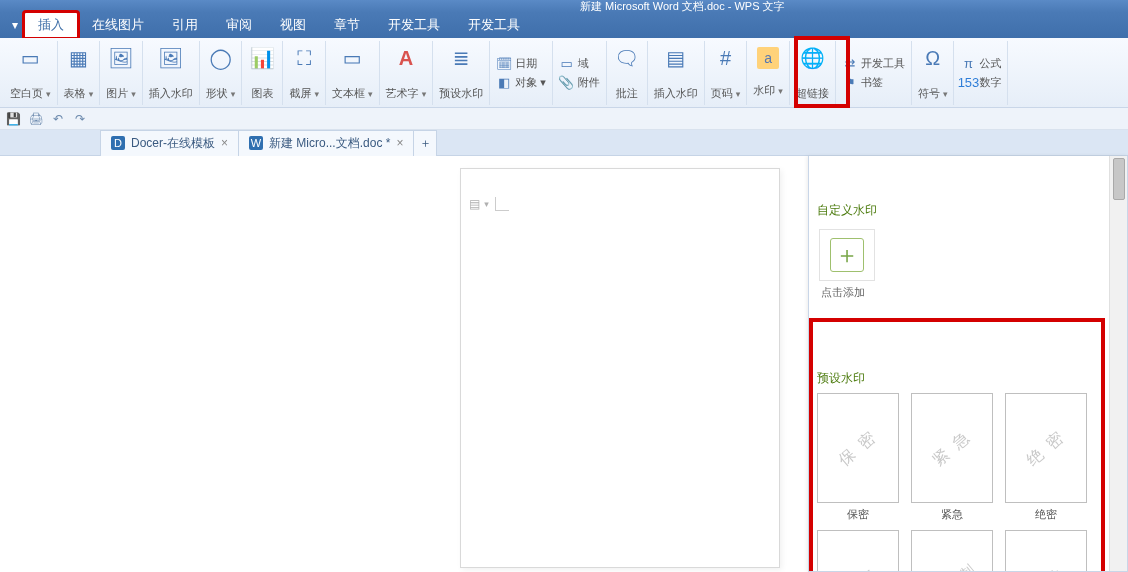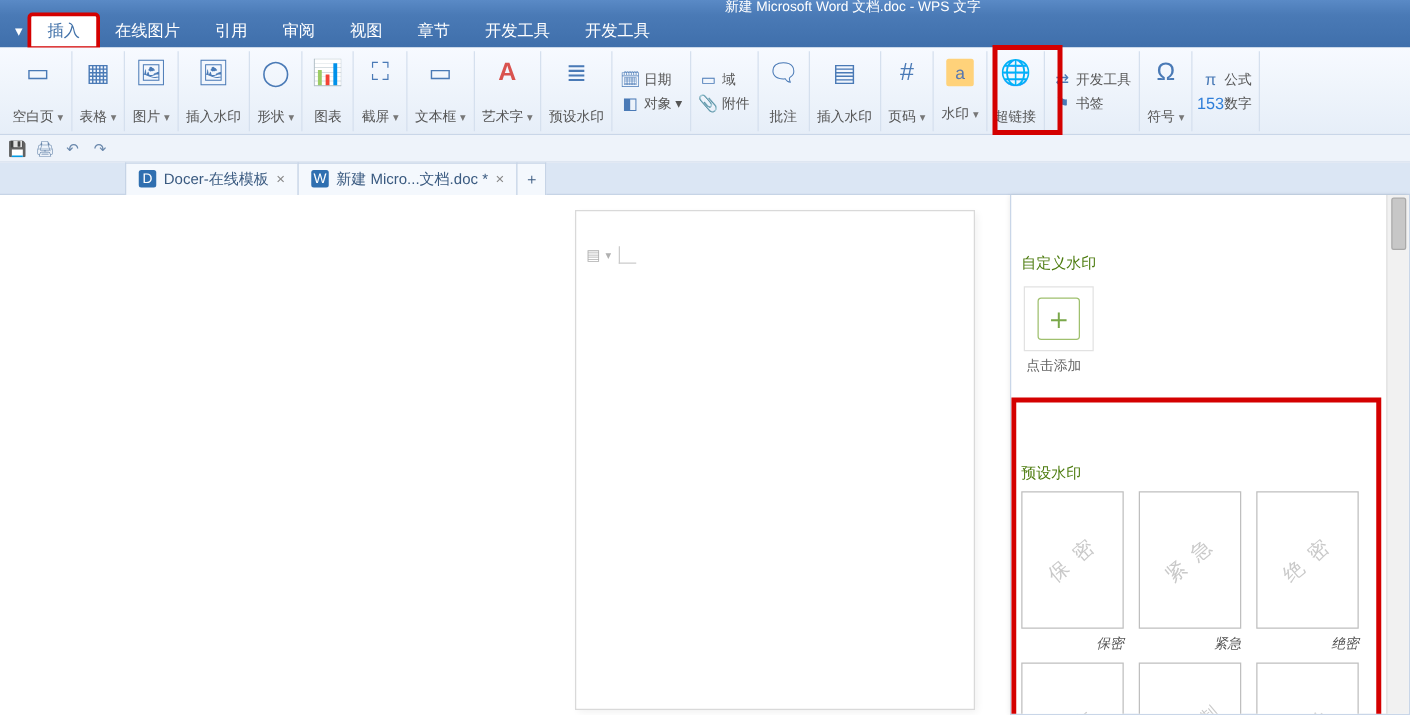--- a/index.html
+++ b/index.html
@@ -43,21 +43,21 @@
   .wm-inner { position:absolute; left:0; right:18px; top:0; bottom:0; overflow:hidden;}
   .sec-title { font-size:12px; color:#4d7c0f; padding:6px 8px;margin-top:40px;}
   .add-box { margin:4px auto 4px 10px; width:56px; height:52px; border:1px solid #e2e2e2; display:flex; align-items:center; justify-content:center;}
   .add-box .plus { width:34px;height:34px;border:1px solid #9fc06e;border-radius:3px; color:#7aa84a; font-size:24px; display:flex;align-items:center;justify-content:center;}
   .add-cap { font-size:11px; color:#666; padding-left:12px; margin-bottom:22px;}
   
   .preset-wrap { position:relative; padding:2px 8px;}
   .preset-grid { display:grid; grid-template-columns:repeat(3, 82px); gap:8px 12px; justify-content:start;}
   .thumb-card { width:82px; height:110px; border:1px solid #bfbfbf; background:#fff; display:flex; align-items:center; justify-content:center; position:relative;}
   .thumb-card .wmtext { color:#c9c9c9; font-size:16px; letter-spacing:3px; transform:rotate(-40deg); white-space:nowrap; font-family: "SimSun", serif;}
-  .thumb-cap { text-align:right; font-size:11px; color:#555; margin-top:4px;font-style:italic;}
+  .thumb-cap { text-align:center; font-size:11px; color:#555; margin-top:4px;}
   .preset-row2 { margin-top:8px;}
   .hl-preset { position:absolute; left:0px; top:-4px; width:296px; height:290px; border:4px solid #d40000; pointer-events:none;}
 
   .menu-list { margin-top:14px;}
   .menu-item { display:flex; align-items:center; gap:8px; padding:5px 10px; font-size:12px; color:#333;}
   .menu-item .ic3 { width:16px;height:16px;display:flex;align-items:center;justify-content:center; font-size:13px;}
 </style>
 </head>
 <body>
 

